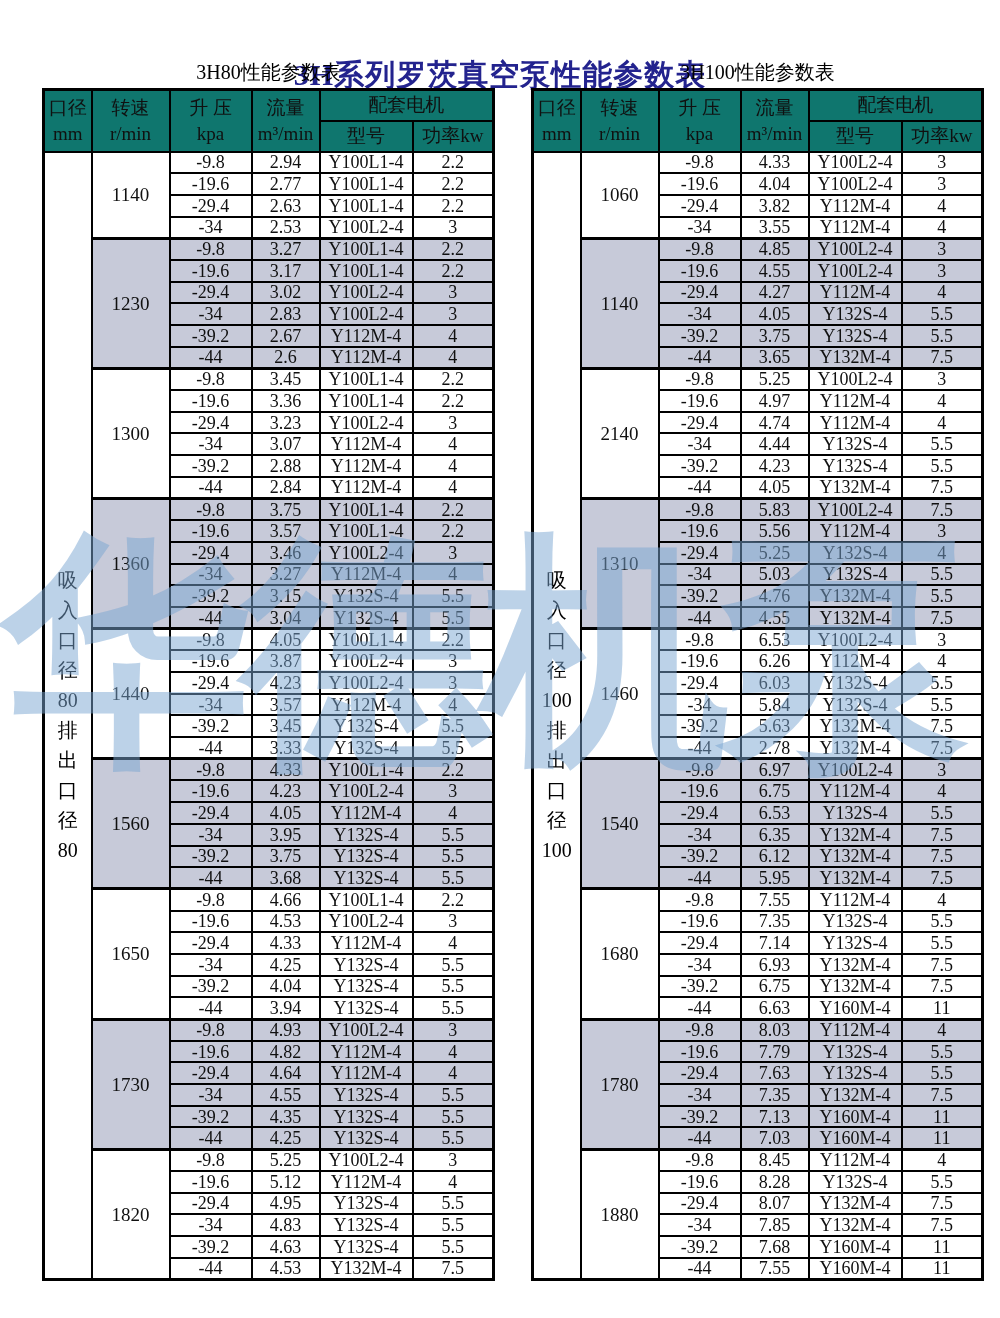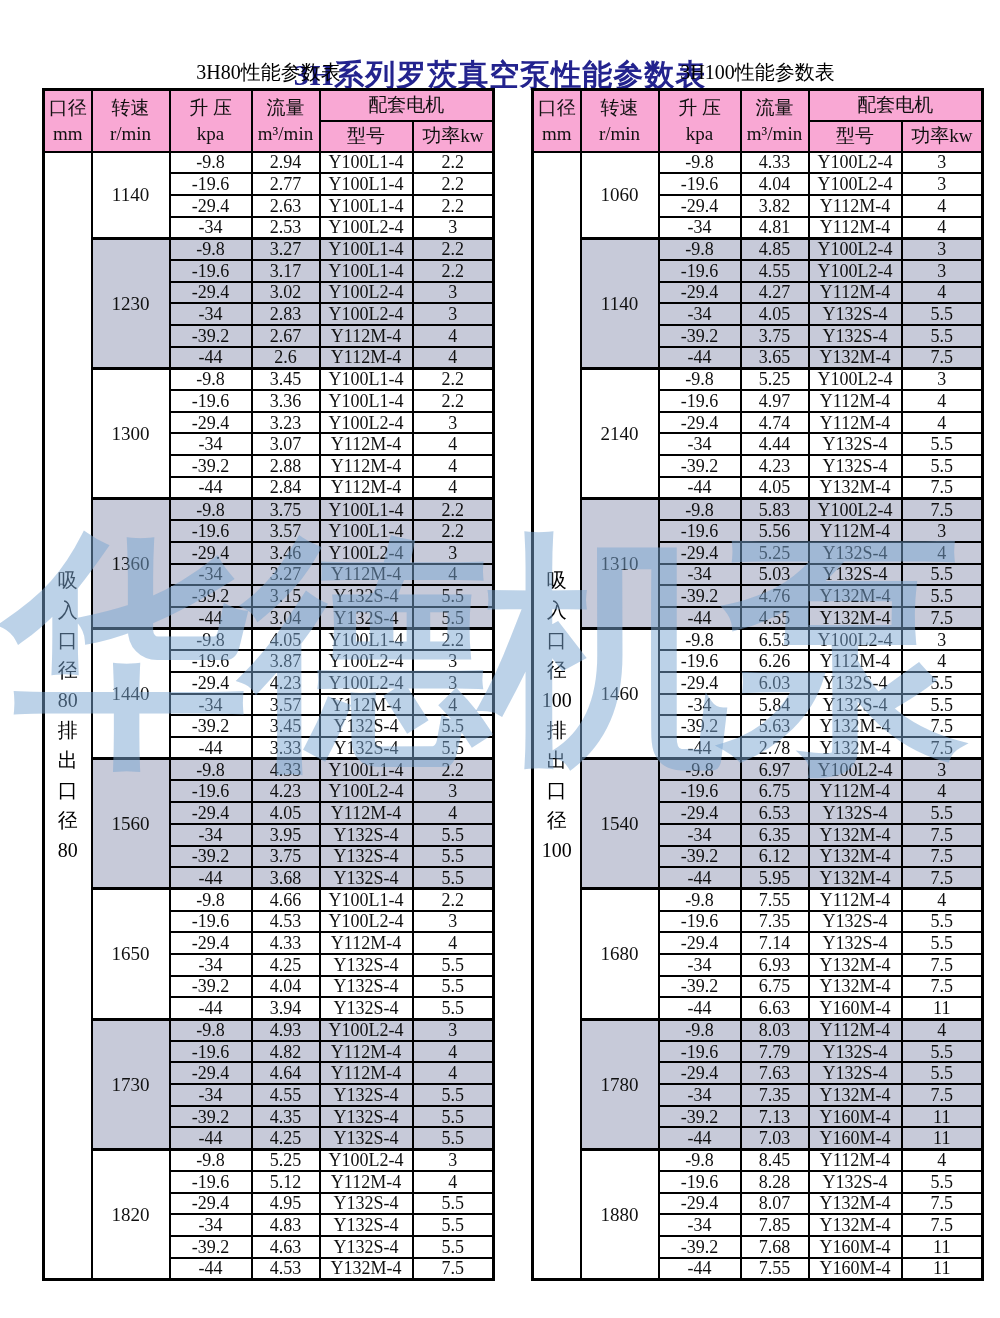--- a/index.html
+++ b/index.html
@@ -50,21 +50,21 @@
   table.ptable-table td {
     border: 2px solid #000;
     text-align: center;
     vertical-align: middle;
     padding: 0;
     color: #101010;
     overflow: hidden;
   }
   thead tr { height: 31px; }
   thead th {
-    background: #f9a8d4;
+    background: #0f766e;
     font-weight: normal;
     font-size: 19px;
     line-height: 1.35;
   }
   tbody tr { height: 21.7px; }
   tbody td { font-size: 18px; line-height: 1; }
   td.speed-td { font-size: 19px; margin-top: 36px; }
   tr.shaded td { background: #c7cad9; }
   tr.group-start td { border-top: 3px solid #000; }
   td.side-cell, tr.shaded td.side-cell { background: #ffffff; }
@@ -542,21 +542,21 @@
               <td>3</td>
             </tr>
             <tr>
               <td>-29.4</td>
               <td>3.82</td>
               <td>Y112M-4</td>
               <td>4</td>
             </tr>
             <tr>
               <td>-34</td>
-              <td>4.81</td>
+              <td>3.55</td>
               <td>Y112M-4</td>
               <td>4</td>
             </tr>
             <tr class="shaded group-start">
               <td rowspan="6" class="speed-td">1140</td>
               <td>-9.8</td>
               <td>4.85</td>
               <td>Y100L2-4</td>
               <td>3</td>
             </tr>

